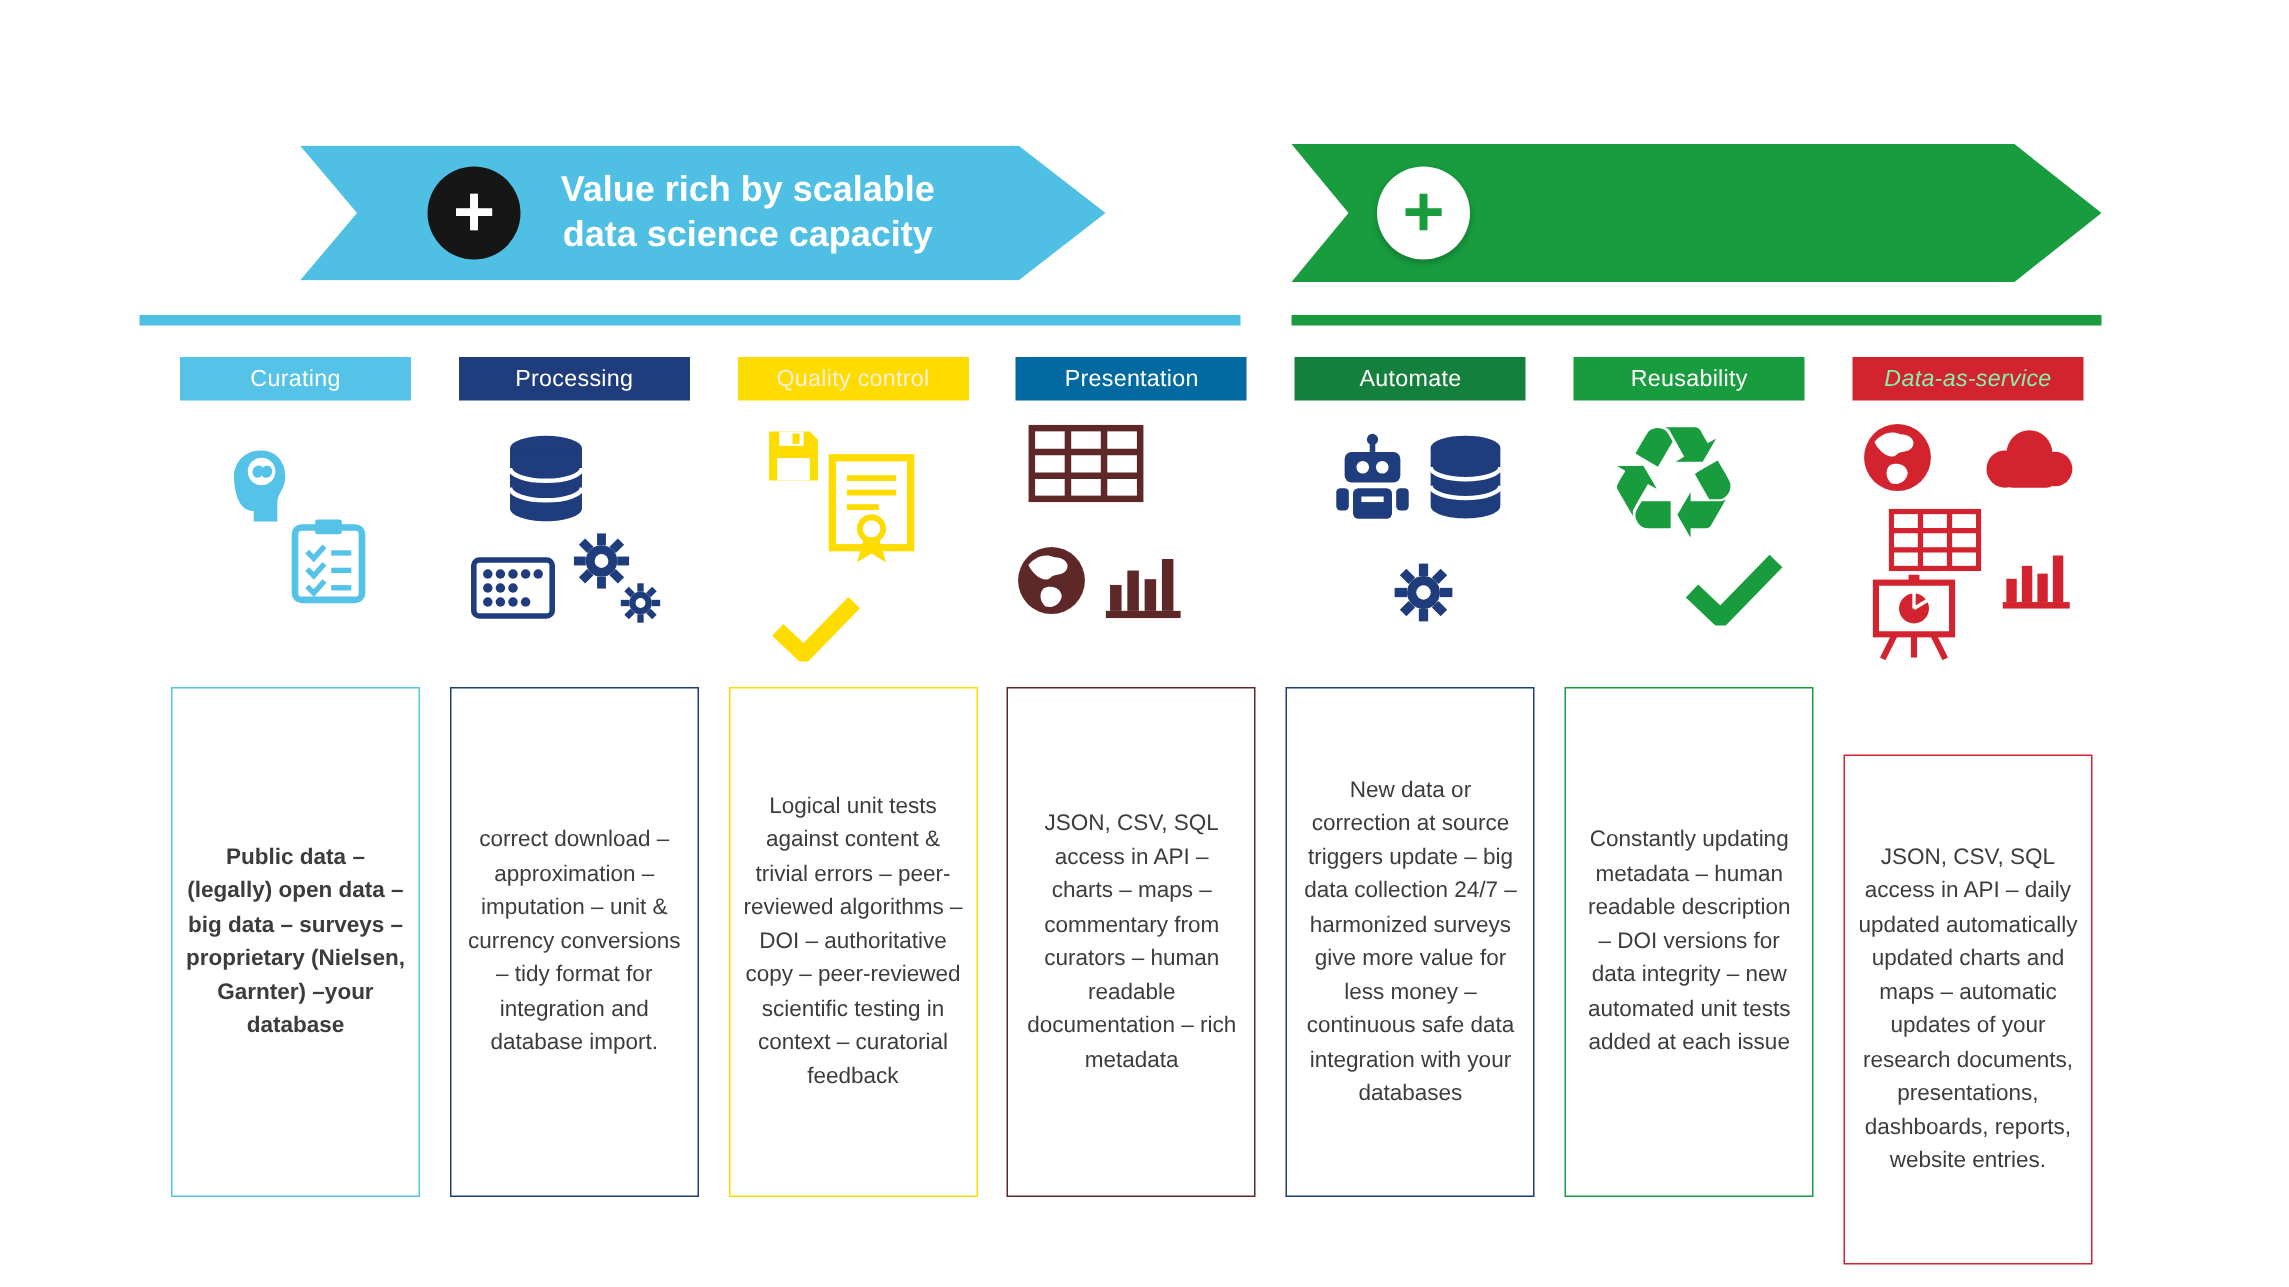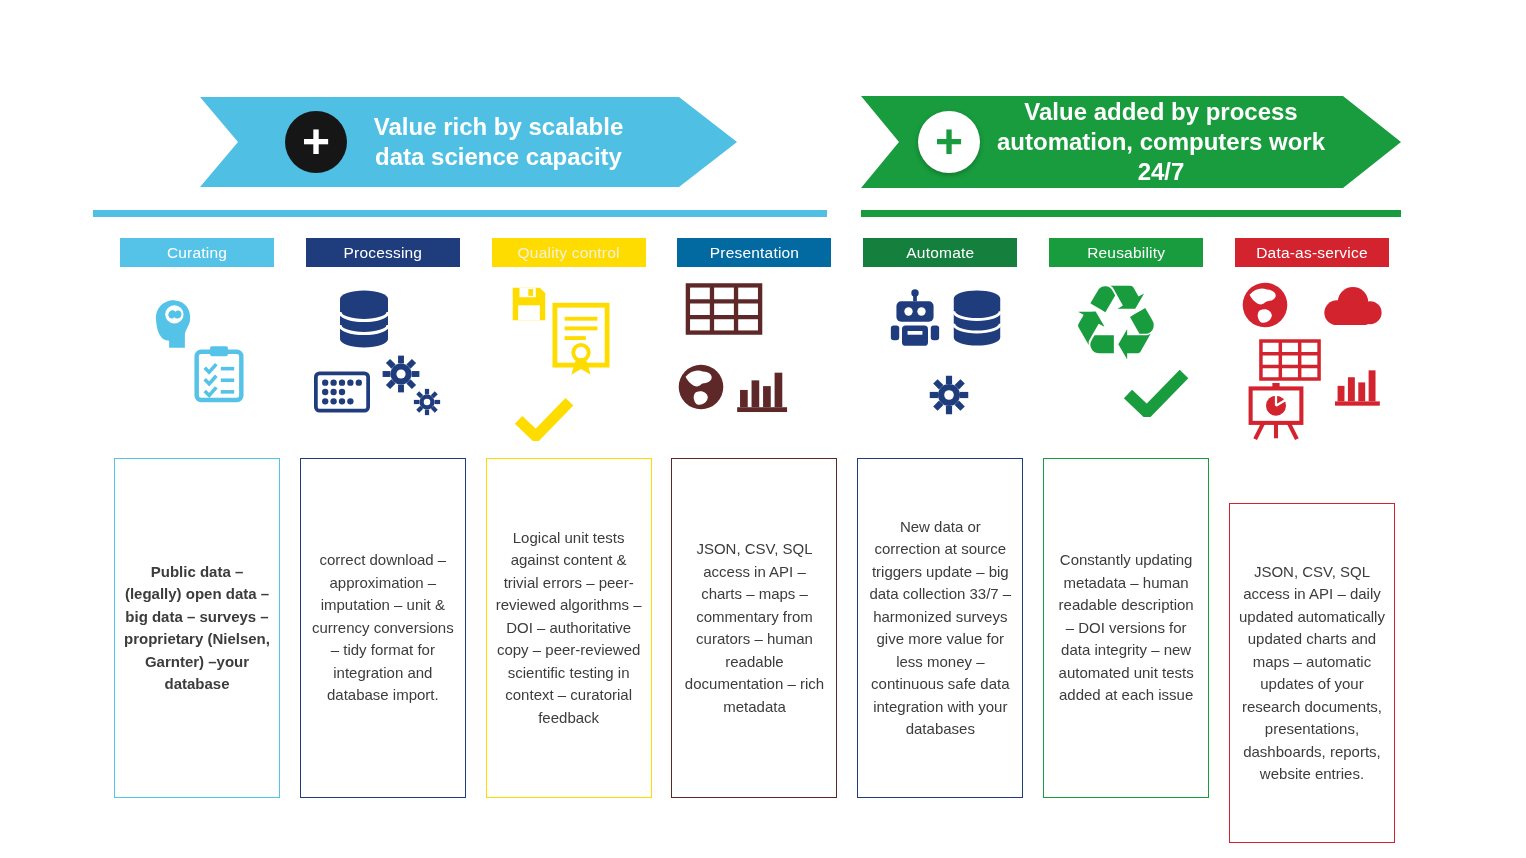--- a/index.html
+++ b/index.html
@@ -56,24 +56,20 @@
   <div class="banner banner-left" style="background: rgb(79, 192, 228);">
     <div class="plus-circle" style="background: rgb(22, 22, 22); color: rgb(255, 255, 255);">+</div>
     <div class="banner-text">
       <div>Value rich by scalable</div>
       <div>data science capacity</div>
     </div>
   </div>
 
   <div class="banner banner-right" style="background: rgb(24, 156, 62);">
     <div class="plus-circle" style="background: rgb(255, 255, 255); color: rgb(24, 156, 62);">+</div>
-    <div class="banner-text">
-      <div>Value added by process</div>
-      <div>automation, computers work 24/7</div>
-    </div>
   </div>
 
   <div class="underline underline-left" style="background: rgb(79, 192, 228);"></div>
   <div class="underline underline-right" style="background: rgb(24, 156, 62);"></div>
 
   <div class="columns">
 
     <div class="column">
       <div class="tab" style="background: rgb(85, 195, 232); color: rgb(255, 255, 255);">Curating</div>
       <div class="icons-area" style="color: rgb(85, 195, 232);">
@@ -268,38 +264,38 @@
                 <rect x="48" y="27.5" width="12" height="9"></rect>
                 <rect x="27.5" y="4" width="9" height="12" transform="rotate(45 32 32)"></rect>
                 <rect x="27.5" y="4" width="9" height="12" transform="rotate(135 32 32)"></rect>
                 <rect x="27.5" y="4" width="9" height="12" transform="rotate(225 32 32)"></rect>
                 <rect x="27.5" y="4" width="9" height="12" transform="rotate(315 32 32)"></rect>
                 <circle cx="32" cy="32" r="7" fill="#fff"></circle>
               </g>
             </svg>
         </span>
       </div>
-      <div class="box" style="border-color: rgb(31, 60, 125);">New data or correction at source triggers update – big data collection 33/7 – harmonized surveys give more value for less money – continuous safe data integration with your databases</div>
+      <div class="box" style="border-color: rgb(31, 60, 125);">New data or correction at source triggers update – big data collection 24/7 – harmonized surveys give more value for less money – continuous safe data integration with your databases</div>
     </div>
 
     <div class="column">
       <div class="tab" style="background: rgb(24, 156, 62); color: rgb(255, 255, 255);">Reusability</div>
       <div class="icons-area" style="color: rgb(24, 156, 62);">
         <span class="recycle-glyph" style="left:26px;top:4px;">♻</span>
         <span class="icon" style="left:80px;top:102px;width:66px;height:48px;">
           <svg viewBox="0 0 66 48">
               <path d="M5 25 L24 43 L61 5" fill="none" stroke="currentColor" stroke-width="12"></path>
             </svg>
         </span>
       </div>
       <div class="box" style="border-color: rgb(24, 156, 62);">Constantly updating metadata – human readable description – DOI versions for data integrity – new automated unit tests added at each issue</div>
     </div>
 
     <div class="column">
-      <div class="tab" style="background: rgb(210, 35, 46); color: #ffffff;">Data-as-service</div>
+      <div class="tab" style="background: rgb(210, 35, 46); color: #86efac; font-style: italic;">Data-as-service</div>
       <div class="icons-area" style="color: rgb(210, 35, 46);">
         <span class="icon" style="left:12px;top:14px;width:48px;height:48px;">
           <svg viewBox="0 0 56 56">
               <circle cx="28" cy="28" r="26" fill="currentColor"></circle>
               <path d="M10 16 c6-7 14-9 20-6 c8 0 12 5 10 9 c-3 6-10 3-13 7 c-5 4-13-2-17-10 z" fill="#fff"></path>
               <path d="M22 34 c7-3 13 0 14 6 c-1 7-8 10-13 8 c-4-4-5-10-1-14 z" fill="#fff"></path>
             </svg>
         </span>
         <span class="icon" style="left:88px;top:18px;width:70px;height:42px;">
           <svg viewBox="0 0 72 44">

